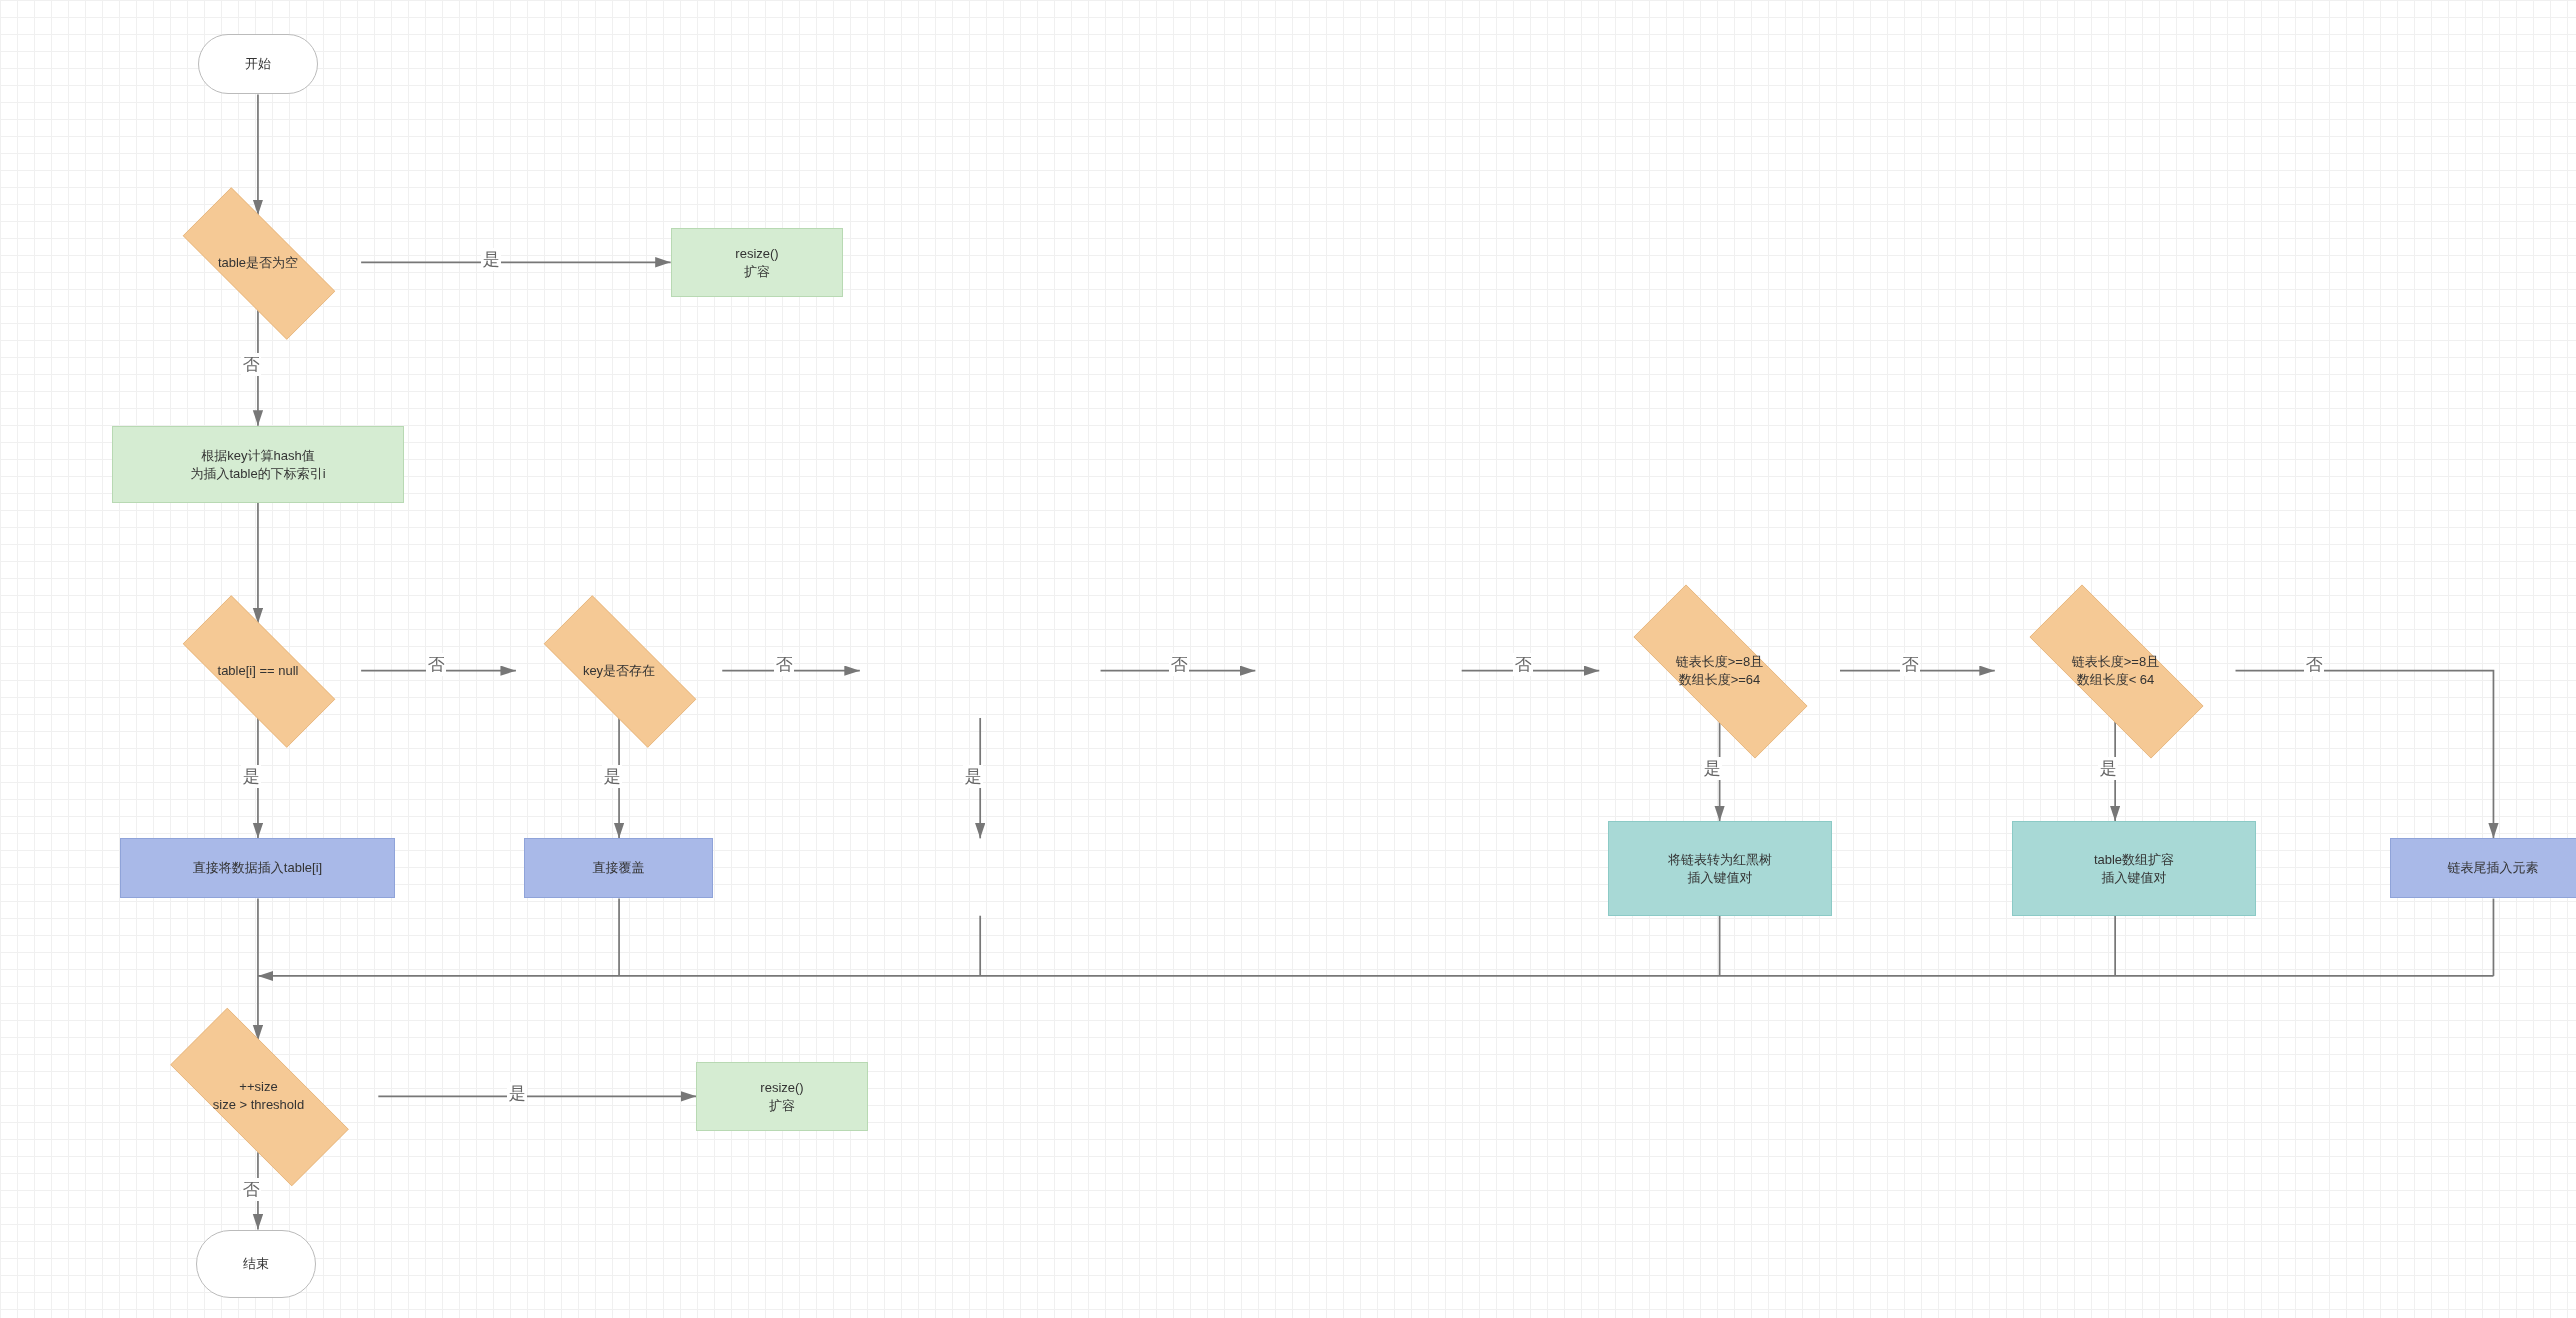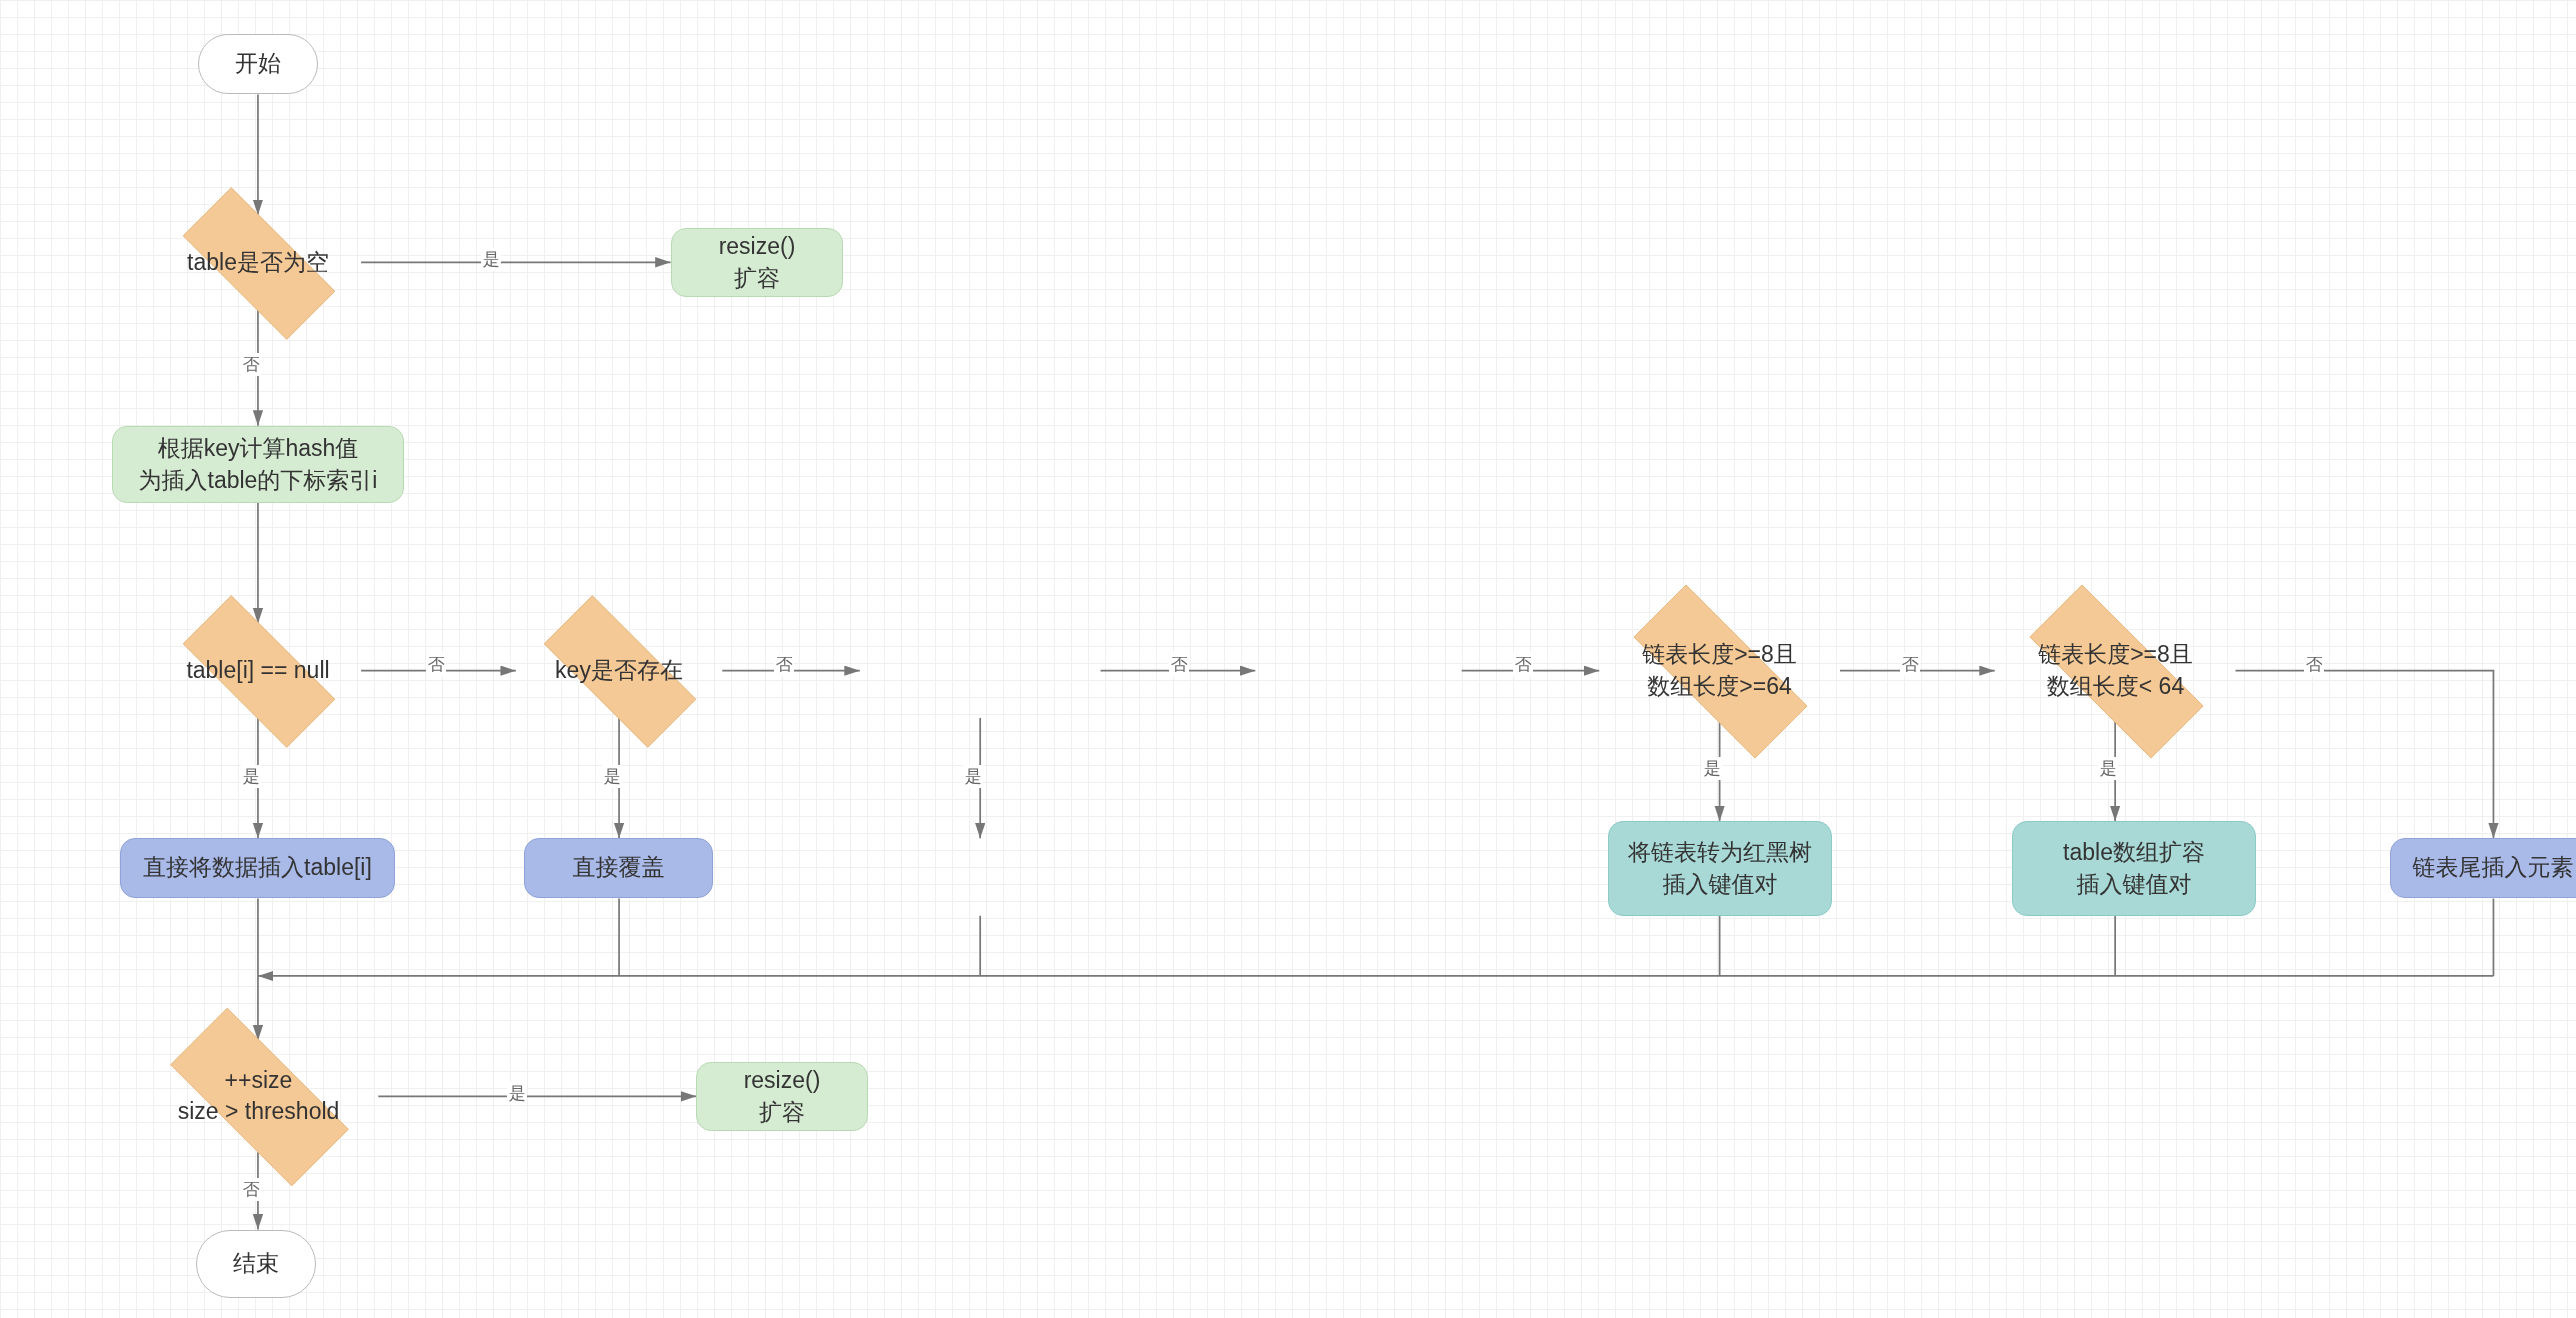--- a/index.html
+++ b/index.html
@@ -19,32 +19,32 @@
     position: relative;
     width: 2576px;
     height: 1319px;
   }
   .node {
     position: absolute;
     display: flex;
     align-items: center;
     justify-content: center;
     text-align: center;
-    font-size: 23px;
+    font-size: 13px;
     line-height: 1.35;
     color: #333;
     white-space: pre-line;
   }
   .terminator {
     border: 0.9px solid #bbb;
     border-radius: 52px;
     background: #fff;
   }
   .process {
-    border-radius: 15px;
+    border-radius: 0;
   }
   .proc-green { background: #d5ecd2; border: 0.9px solid #b8d9b3; }
   .proc-blue  { background: #a9b9e8; border: 0.9px solid #8fa3d9; }
   .proc-teal  { background: #a8d9d6; border: 0.9px solid #8ccac6; }
   .diamond {
     background: transparent;
   }
   .diamond .shape {
     position: absolute;
     inset: 0;

